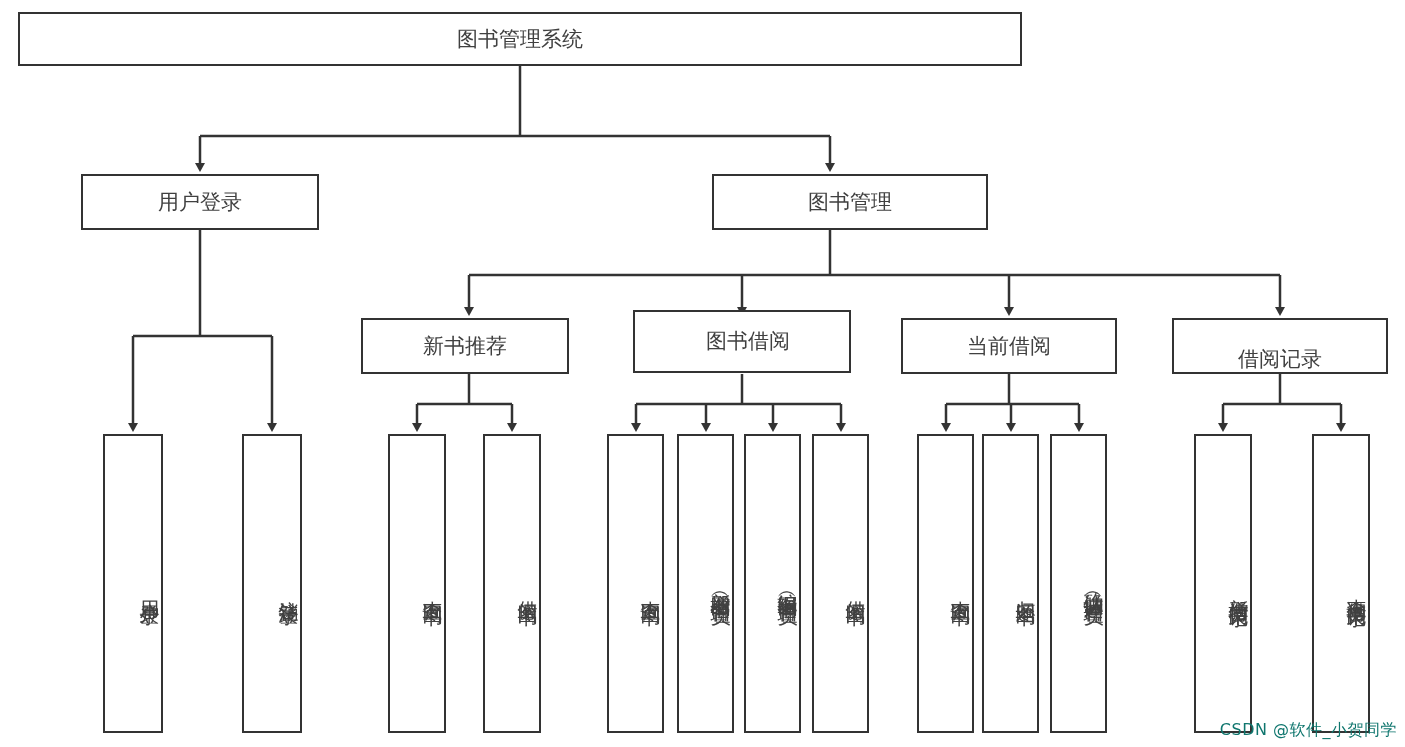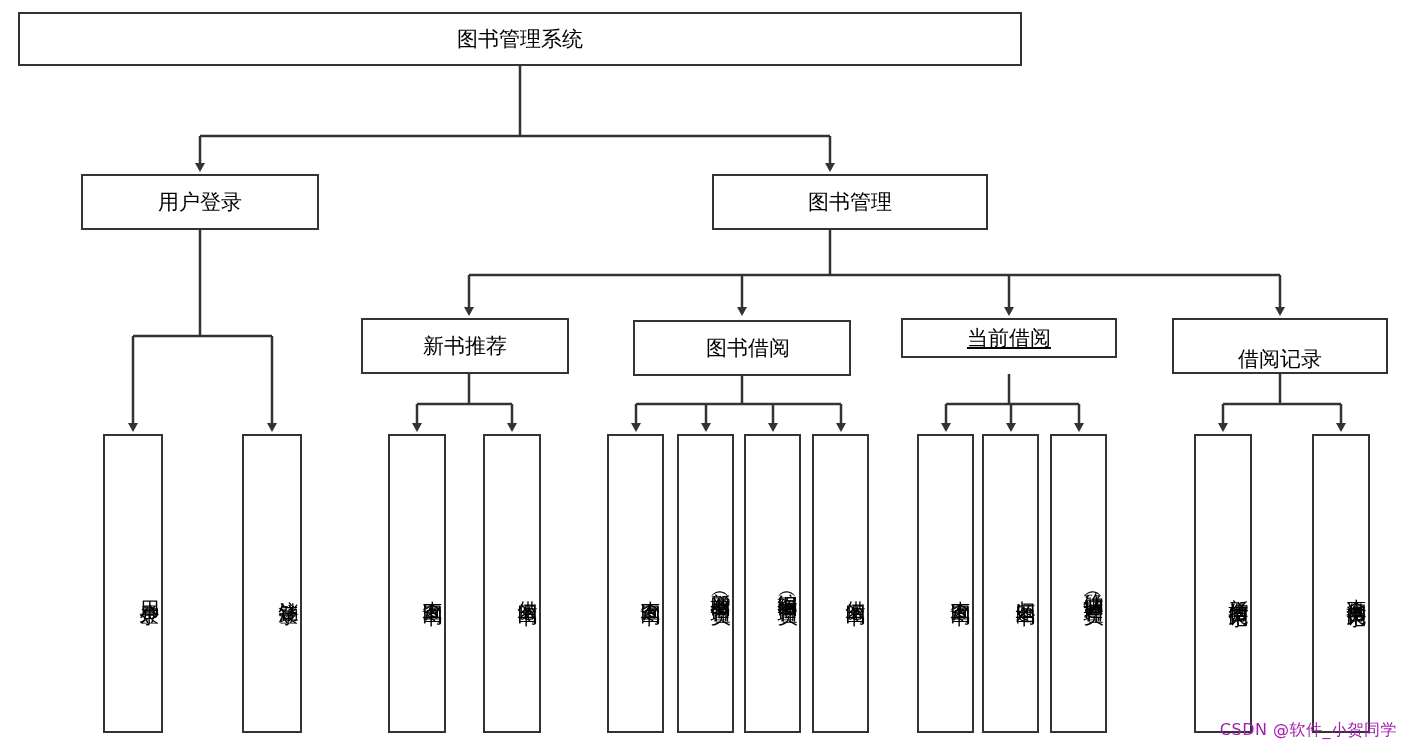--- a/index.html
+++ b/index.html
@@ -20,21 +20,21 @@
     left: 0;
     top: 0;
     width: 1405px;
     height: 747px;
   }
   .node {
     position: absolute;
     box-sizing: border-box;
     border: 2.5px solid #333333;
     background: #ffffff;
-    color: #000000;
+    color: #404040;
     display: flex;
     align-items: center;
     justify-content: center;
     text-align: center;
     line-height: 1.18;
   }
   .node.h {
     font-size: 21px;
   }
   .node.v {
@@ -50,21 +50,21 @@
     padding-top: 4px;
   }
   .node-label {
     display: block;
   }
   #watermark {
     position: absolute;
     right: 8px;
     bottom: 6px;
     font-size: 16px;
-    color: #a21caf;
+    color: #0f766e;
     letter-spacing: 0.5px;
     white-space: nowrap;
     pointer-events: none;
     margin-left: 18px;
   }
 </style>
 </head>
 <body>
 
 <div id="canvas">
@@ -121,25 +121,25 @@
   </div>
 
   <div class="node h" style="left: 712px; top: 174px; width: 276px; height: 56px;">
     <span class="node-label">图书管理</span>
   </div>
 
   <div class="node h" style="left: 361px; top: 318px; width: 208px; height: 56px;">
     <span class="node-label">新书推荐</span>
   </div>
 
-  <div class="node h" style="left: 633px; top: 320px; width: 218px; height: 56px; padding-left: 12px;">
+  <div class="node h" style="left: 633px; top: 310px; width: 218px; height: 63px; padding-left: 12px;">
     <span class="node-label">图书借阅</span>
   </div>
 
-  <div class="node h" style="left: 901px; top: 318px; width: 216px; height: 40px; text-decoration: underline;">
+  <div class="node h" style="left: 901px; top: 318px; width: 216px; height: 56px;">
     <span class="node-label">当前借阅</span>
   </div>
 
   <div class="node h" style="left: 1172px; top: 318px; width: 216px; height: 56px; align-items: flex-end;">
     <span class="node-label">借阅记录</span>
   </div>
 
   <div class="node v" style="left: 103px; top: 434px; width: 60px; height: 299px;">
     <span class="node-label">用户登录</span>
   </div>

